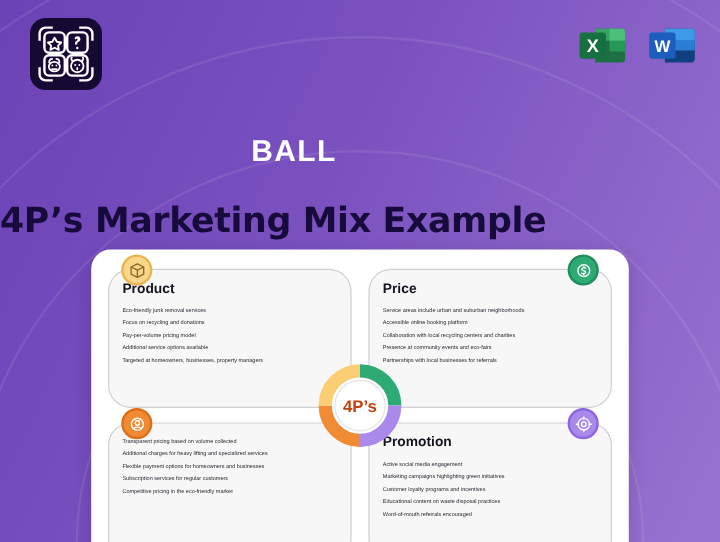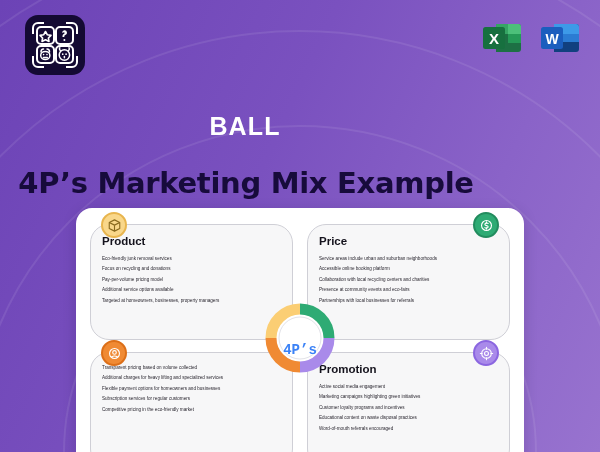--- a/index.html
+++ b/index.html
@@ -69,21 +69,20 @@
     font-size: 25px;
     font-weight: bold;
     letter-spacing: 1.1px;
     font-family: "Liberation Sans", sans-serif;
   }
   .headline {
     position: absolute;
     top: 166px;
     left: 0;
     width: 492px;
-    text-align: center;
     color: #170b3b;
     font-size: 29px;
     font-weight: bold;
     letter-spacing: -0.3px;
     font-family: "DejaVu Sans", sans-serif;
   }
 
   
   .card {
     position: absolute;
@@ -163,29 +162,29 @@
     position: absolute;
     left: 50%;
     top: 50%;
     transform: translate(-50%, -50%);
     width: 74px;
     height: 74px;
     z-index: 6;
   }
   .donut-label {
     position: absolute;
-    left: 0; top: 12px;
+    left: 0; top: 0;
     width: 74px; height: 74px;
     display: flex;
     align-items: center;
     justify-content: center;
     font-size: 14px;
     font-weight: bold;
-    color: #3b82f6;
-    font-family: Liberation Mono, monospace;
+    color: #c2410c;
+    font-family: Liberation Sans, sans-serif;
     pointer-events: none;
   }
 </style>
 </head>
 <body>
 
 <div class="stage">
 
   <div class="rings">
     <div class="ring" style="width:300px;height:300px;"></div>

